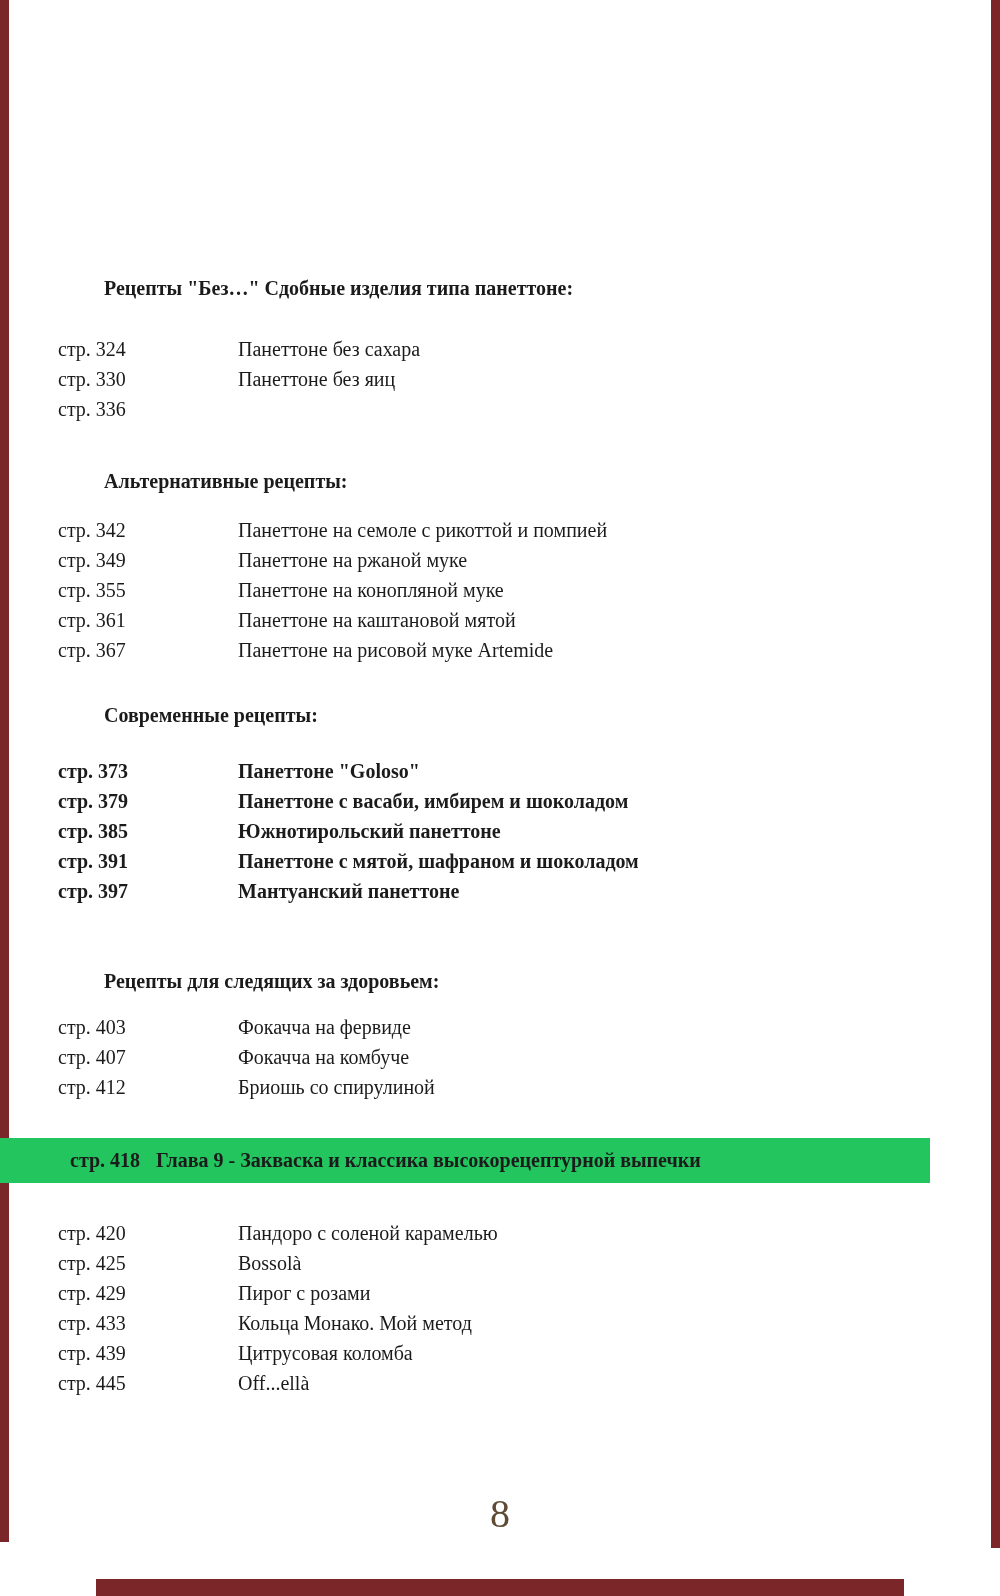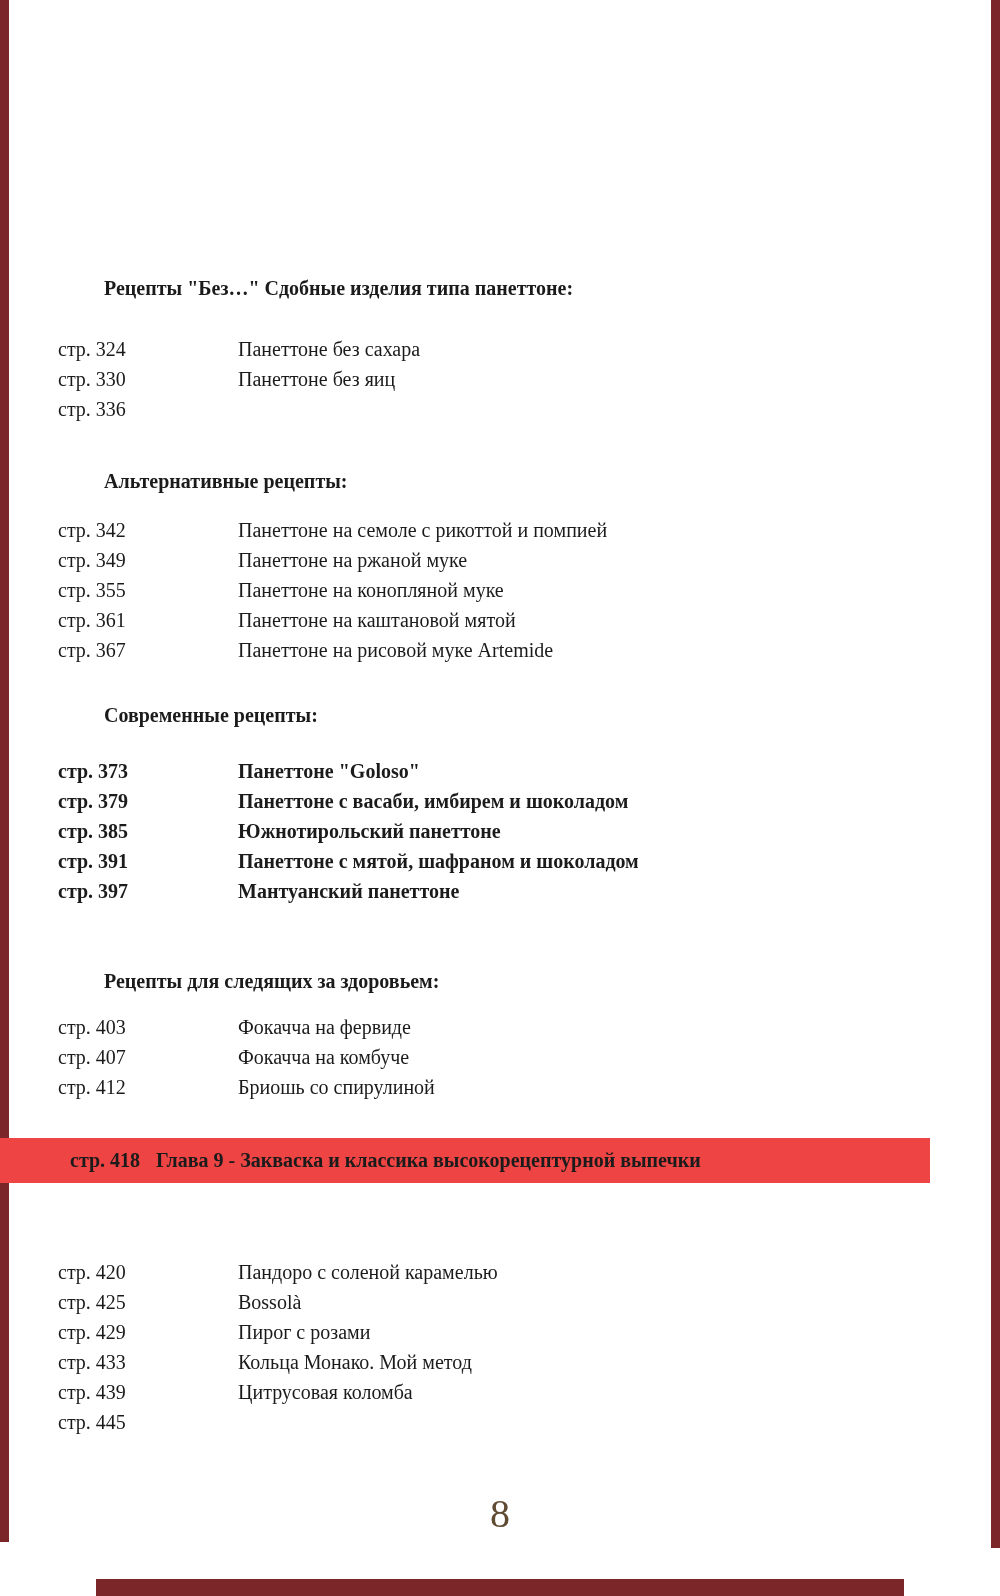--- a/index.html
+++ b/index.html
@@ -175,21 +175,21 @@
 
   <li class="toc-row">
     <span class="page-ref">стр. 412</span>
     <span class="entry-title">Бриошь со спирулиной</span>
   </li>
 </ul>
   </section>
 
   <section class="toc-section">
 
-    <ul class="toc-list" style="top: 1218px; margin-top: 39px;">
+    <ul class="toc-list" style="top: 1218px;">
   <li class="toc-row">
     <span class="page-ref">стр. 420</span>
     <span class="entry-title">Пандоро с соленой карамелью</span>
   </li>
 
   <li class="toc-row">
     <span class="page-ref">стр. 425</span>
     <span class="entry-title">Bossolà</span>
   </li>
 
@@ -203,24 +203,25 @@
     <span class="entry-title">Кольца Монако. Мой метод</span>
   </li>
 
   <li class="toc-row">
     <span class="page-ref">стр. 439</span>
     <span class="entry-title">Цитрусовая коломба</span>
   </li>
 
   <li class="toc-row">
     <span class="page-ref">стр. 445</span>
+    <span class="entry-title">Off...ellà</span>
   </li>
 </ul>
   </section>
 </main>
 
-  <div class="chapter-banner" style="background: #ef4444;">
+  <div class="chapter-banner" style="background: #22c55e;">
     <span class="banner-page-ref">стр. 418</span>
     <span class="banner-title">Глава 9 - Закваска и классика высокорецептурной выпечки</span>
   </div>
 
   <div class="page-number" style="color: rgb(95, 75, 51);">8</div>
 </div>
 
 </body></html>

